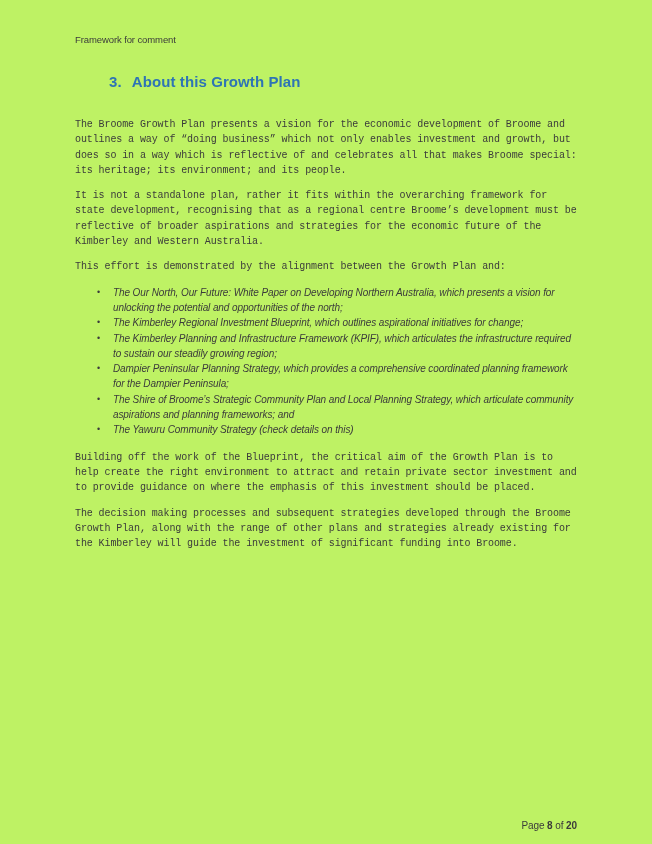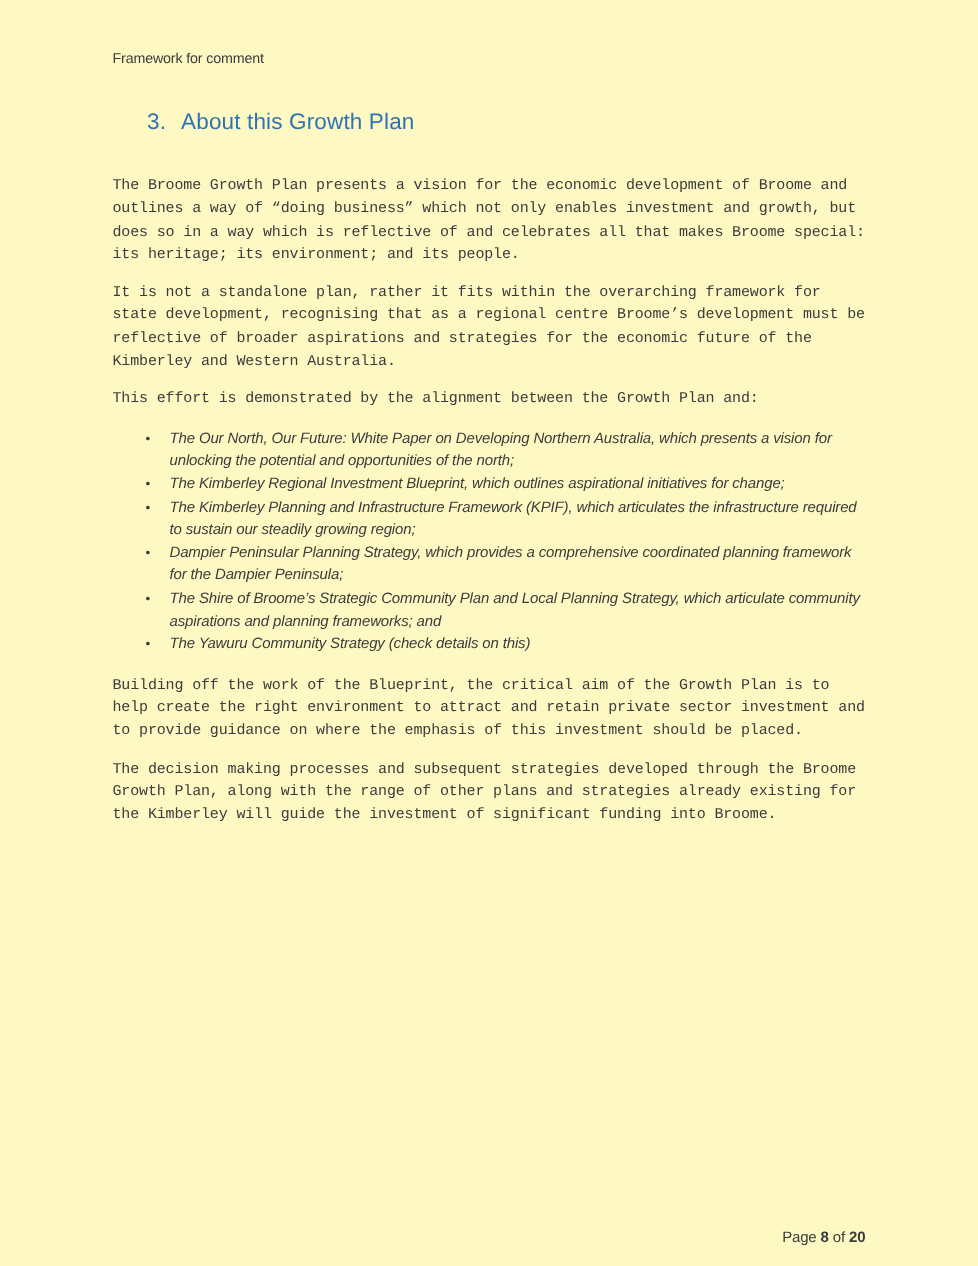--- a/index.html
+++ b/index.html
@@ -4,36 +4,36 @@
 <style>
   html, body {
     margin: 0;
     padding: 0;
     background: #ffffff;
   }
   .page {
     position: relative;
     width: 652px;
     height: 844px;
-    background: #fef9c3;
+    background: #bef264;
     font-family: "Liberation Sans", "DejaVu Sans", sans-serif;
     color: #3b3b3b;
     box-sizing: border-box;
     padding: 34px 75px 0 75px;
     overflow: hidden;
   }
   .doc-header {
     font-size: 9.5px;
     color: #3b3b3b;
     letter-spacing: -0.1px;
   }
   h1.section-heading {
     font-size: 15px;
-    font-weight: 400;
-    margin: 28px 0 27px 23px;
+    font-weight: 700;
+    margin: 28px 0 27px 34px;
     letter-spacing: 0.1px;
   }
   h1.section-heading .heading-number {
     margin-right: 10px;
   }
   p.body-para {
     font-size: 10px;
     line-height: 15.3px;
     margin: 0 0 10px 0;
     letter-spacing: -0.1px;

